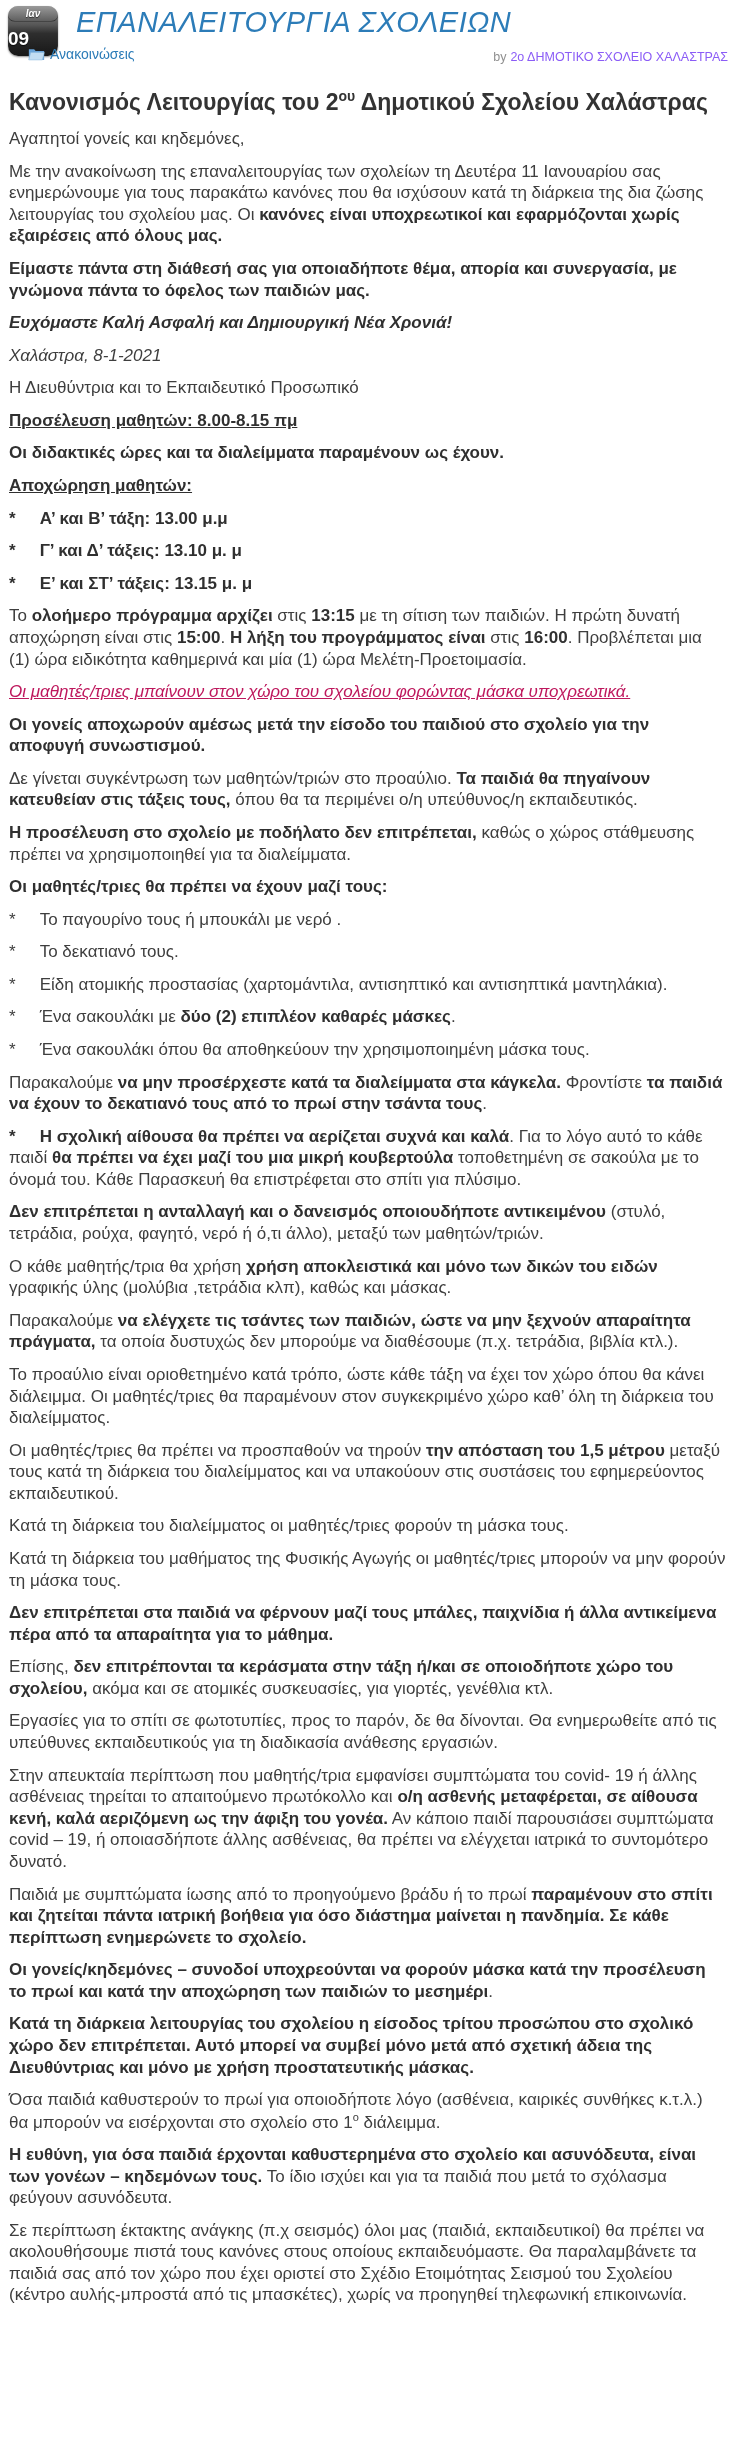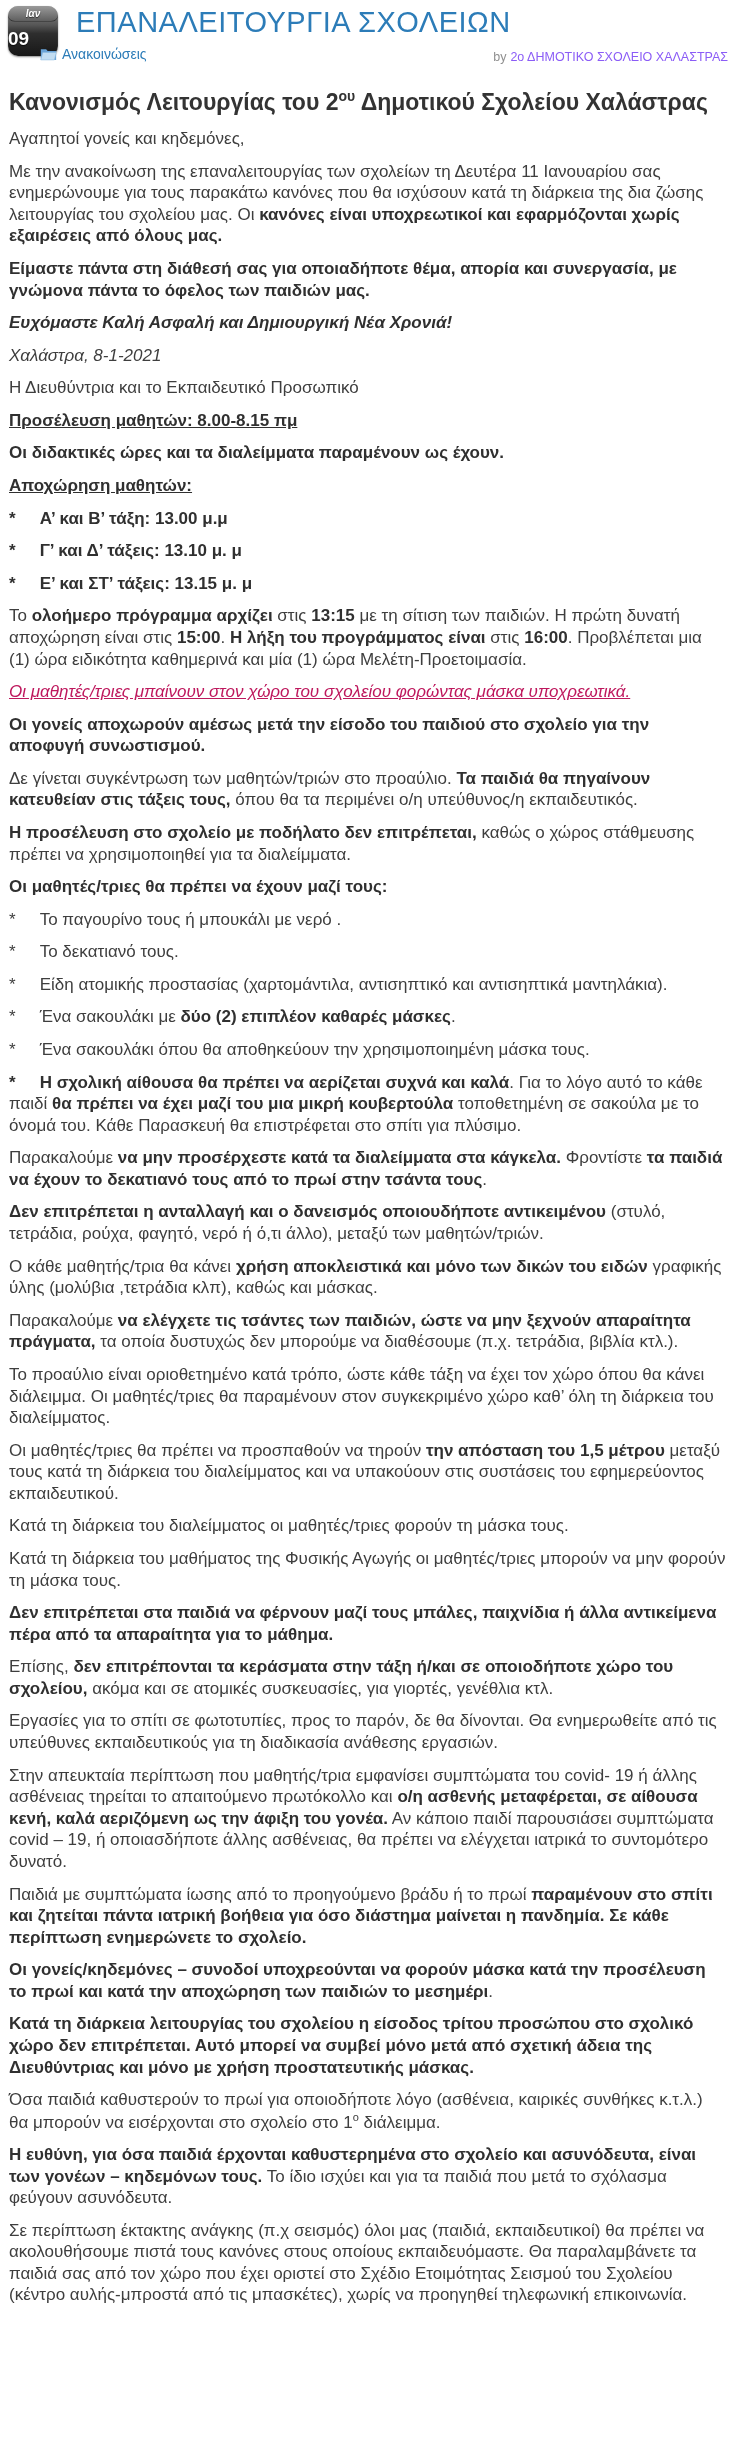--- a/index.html
+++ b/index.html
@@ -25,23 +25,23 @@
     text-shadow:0 1px 1px rgba(0,0,0,.6);
     border-radius:7px;
   }
   .cal-day{
     text-align:left;color:#ffffff;font-size:19px;font-weight:bold;line-height:33px;
     text-shadow:0 1px 1px rgba(0,0,0,.7);
   }
   .post-title{
     position:absolute;left:76px;top:6px;margin:0;
     font-size:29px;font-weight:400;letter-spacing:.5px;
-    text-decoration:none;cursor:pointer;
+    text-decoration:none;cursor:pointer;font-style:italic;
   }
-  .meta-row{position:absolute;left:40px;top:46px;display:flex;align-items:center;gap:5px;}
+  .meta-row{position:absolute;left:28px;top:46px;display:flex;align-items:center;gap:5px;}
   .folder{display:inline-block;width:17px;height:14px;}
   .cat-link{font-size:14px;text-decoration:none;cursor:pointer;}
   .byline{position:absolute;right:7px;top:50px;font-size:12.5px;}
   .byline .by{color:#8f8f8f;margin-right:4px;}
   .byline .author{text-decoration:none;cursor:pointer;}
   
   article{padding:0 9px 6px 9px;}
   h2.heading{
     margin:4px 0 13px 0;color:#333333;font-size:23px;font-weight:bold;line-height:1.15;
   }
@@ -115,27 +115,27 @@
 
     <p class="para"><b>Η προσέλευση στο σχολείο με ποδήλατο δεν επιτρέπεται,</b><span> καθώς ο χώρος στάθμευσης πρέπει να χρησιμοποιηθεί για τα διαλείμματα.</span></p>
 
     <p class="para bold"><span>Οι μαθητές/τριες θα πρέπει να έχουν μαζί τους:</span></p>
 
     <p class="para bullet"><span class="ast">*</span><span class="gap"></span><span>Το παγουρίνο τους ή μπουκάλι με νερό .</span></p>
     <p class="para bullet"><span class="ast">*</span><span class="gap"></span><span>Το δεκατιανό τους.</span></p>
     <p class="para bullet"><span class="ast">*</span><span class="gap"></span><span>Είδη ατομικής προστασίας (χαρτομάντιλα, αντισηπτικό και αντισηπτικά μαντηλάκια).</span></p>
     <p class="para bullet"><span class="ast">*</span><span class="gap"></span><span>Ένα σακουλάκι με </span><b>δύο (2) επιπλέον καθαρές μάσκες</b><span>.</span></p>
     <p class="para bullet"><span class="ast">*</span><span class="gap"></span><span>Ένα σακουλάκι όπου θα αποθηκεύουν την χρησιμοποιημένη μάσκα τους.</span></p>
+    <p class="para"><span>Παρακαλούμε </span><b>να μην προσέρχεστε κατά τα διαλείμματα στα κάγκελα.</b><span> Φροντίστε </span><b>τα παιδιά να έχουν το δεκατιανό τους από το πρωί στην τσάντα τους</b><span>.</span></p>
+
     <p class="para bullet"><b class="ast">*</b><span class="gap"></span><b>Η σχολική αίθουσα θα πρέπει να αερίζεται συχνά και καλά</b><span>. Για το λόγο αυτό το κάθε παιδί </span><b>θα πρέπει να έχει μαζί του μια μικρή κουβερτούλα</b><span> τοποθετημένη σε σακούλα με το όνομά του. Κάθε Παρασκευή θα επιστρέφεται στο σπίτι για πλύσιμο.</span></p>
-
-    <p class="para"><span>Παρακαλούμε </span><b>να μην προσέρχεστε κατά τα διαλείμματα στα κάγκελα.</b><span> Φροντίστε </span><b>τα παιδιά να έχουν το δεκατιανό τους από το πρωί στην τσάντα τους</b><span>.</span></p>
 
     <p class="para"><b>Δεν επιτρέπεται η ανταλλαγή και ο δανεισμός οποιουδήποτε αντικειμένου</b><span> (στυλό, τετράδια, ρούχα, φαγητό, νερό ή ό,τι άλλο), μεταξύ των μαθητών/τριών.</span></p>
 
-    <p class="para"><span>Ο κάθε μαθητής/τρια θα κάνει </span><b>χρήση αποκλειστικά και μόνο των δικών του ειδών</b><span> γραφικής ύλης (μολύβια ,τετράδια κλπ), καθώς και μάσκας.</span></p>
+    <p class="para"><span>Ο κάθε μαθητής/τρια θα χρήση </span><b>χρήση αποκλειστικά και μόνο των δικών του ειδών</b><span> γραφικής ύλης (μολύβια ,τετράδια κλπ), καθώς και μάσκας.</span></p>
 
     <p class="para"><span>Παρακαλούμε </span><b>να ελέγχετε τις τσάντες των παιδιών, ώστε να μην ξεχνούν απαραίτητα πράγματα,</b><span> τα οποία δυστυχώς δεν μπορούμε να διαθέσουμε (π.χ. τετράδια, βιβλία κτλ.).</span></p>
 
     <p class="para"><span>Το προαύλιο είναι οριοθετημένο κατά τρόπο, ώστε κάθε τάξη να έχει τον χώρο όπου θα κάνει διάλειμμα. Οι μαθητές/τριες θα παραμένουν στον συγκεκριμένο χώρο καθ’ όλη τη διάρκεια του διαλείμματος.</span></p>
 
     <p class="para"><span>Οι μαθητές/τριες θα πρέπει να προσπαθούν να τηρούν </span><b>την απόσταση του 1,5 μέτρου</b><span> μεταξύ τους κατά τη διάρκεια του διαλείμματος και να υπακούουν στις συστάσεις του εφημερεύοντος εκπαιδευτικού.</span></p>
 
     <p class="para"><span>Κατά τη διάρκεια του διαλείμματος οι μαθητές/τριες φορούν τη μάσκα τους.</span></p>
 
     <p class="para"><span>Κατά τη διάρκεια του μαθήματος της Φυσικής Αγωγής οι μαθητές/τριες μπορούν να μην φορούν τη μάσκα τους.</span></p>

